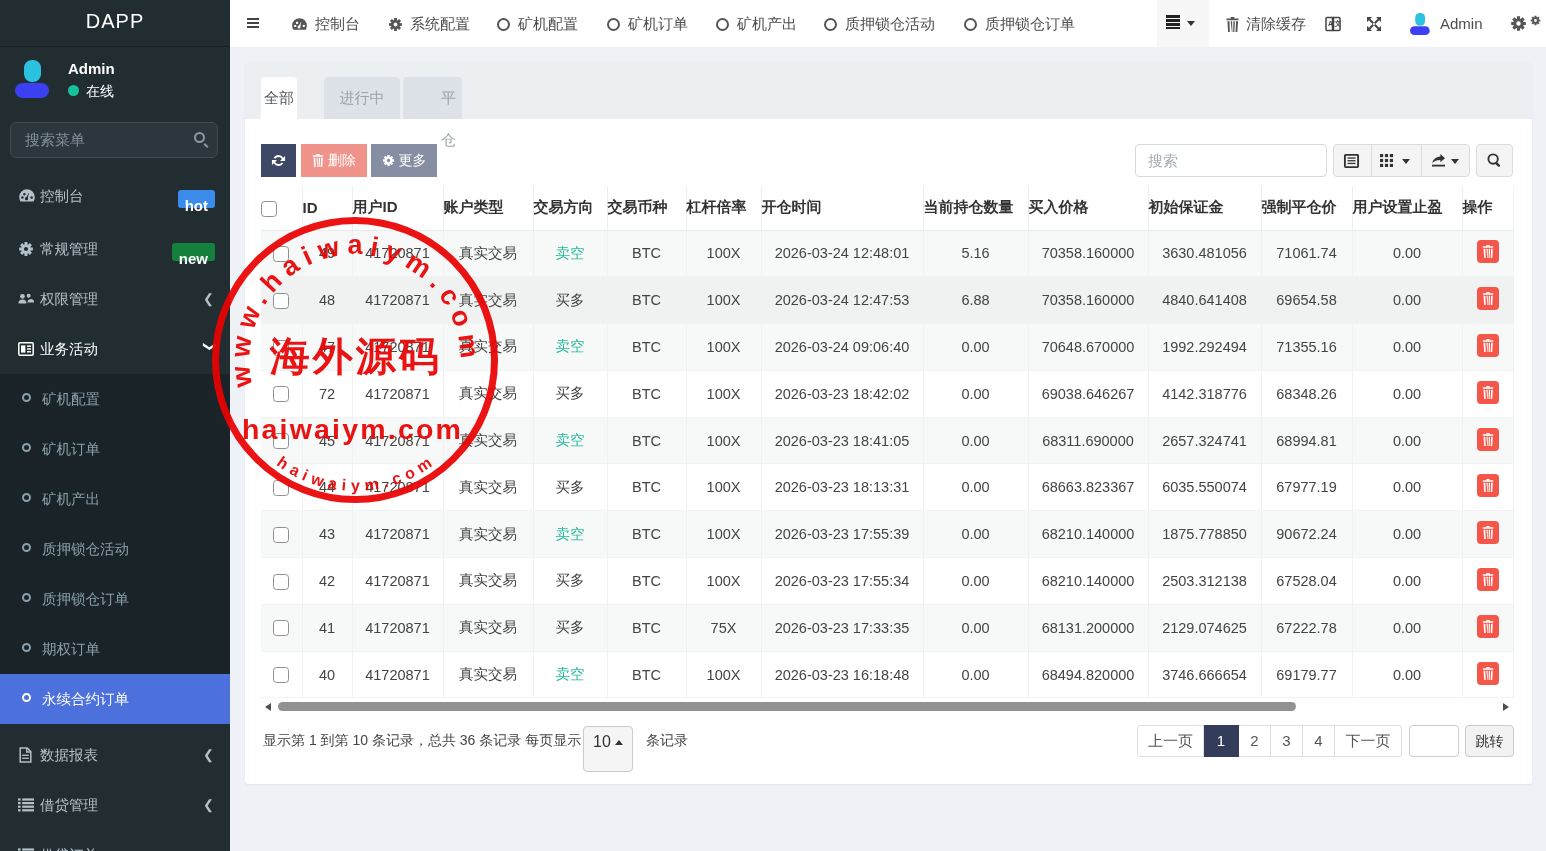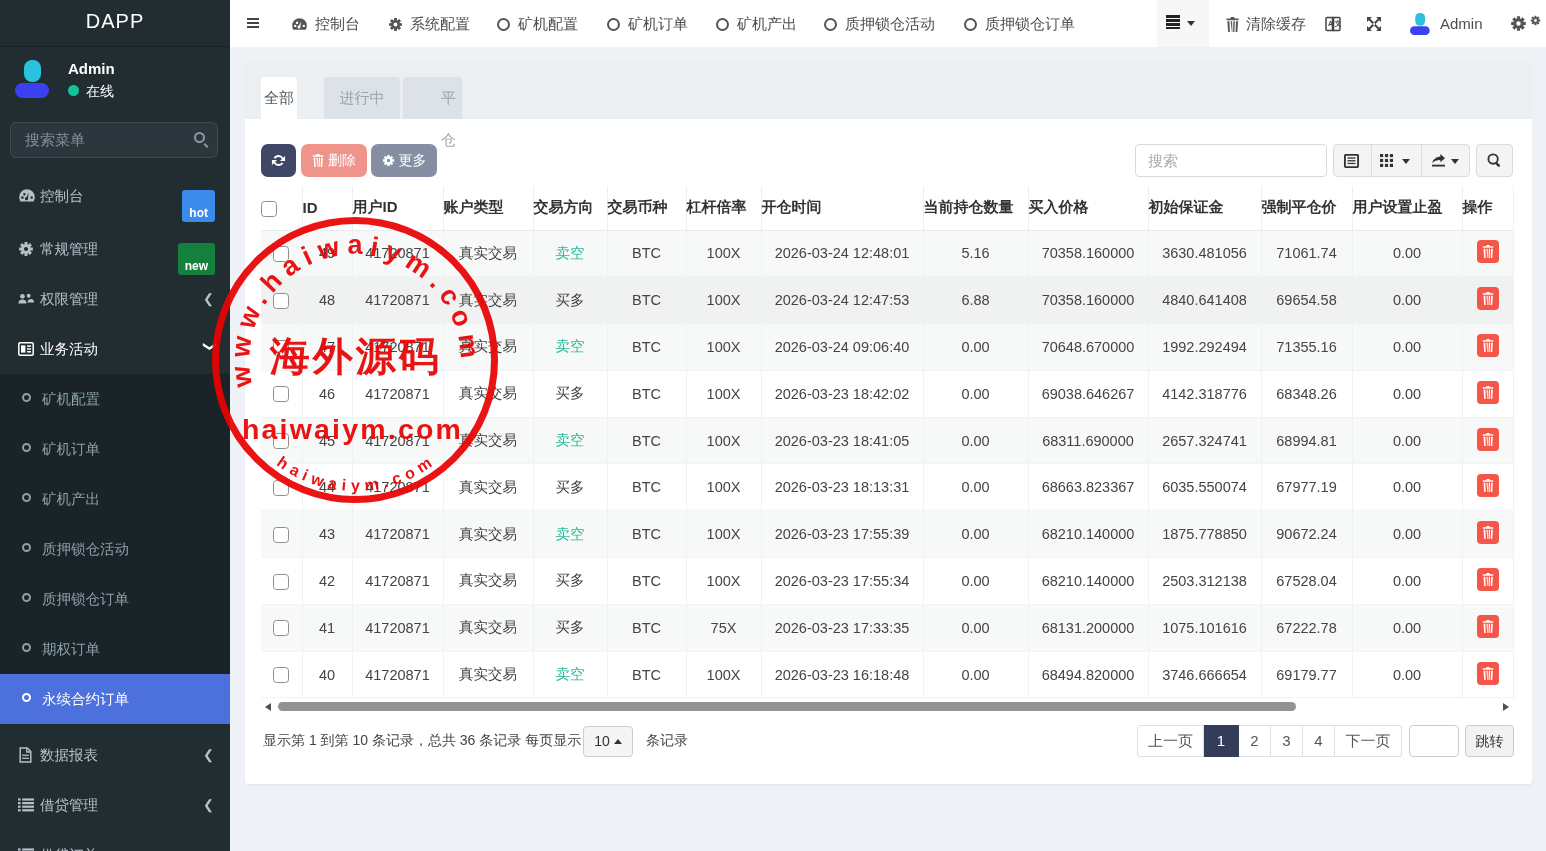--- a/index.html
+++ b/index.html
@@ -16,21 +16,21 @@
 #userp .nm{position:absolute;left:68px;top:13px;color:#fff;font-weight:bold;font-size:15px;}
 #userp .st{position:absolute;left:68px;top:36px;color:#fff;font-size:14px;}
 #userp .dot{display:inline-block;width:11px;height:11px;border-radius:50%;background:#16c29c;margin-right:7px;}
 #ssearch{position:absolute;left:10px;top:122px;width:208px;height:36px;background:#2c363d;border:1px solid #404a51;border-radius:6px;color:#80909a;font-size:15px;line-height:34px;padding-left:14px;}
 #ssearch .mg{position:absolute;right:12px;top:9px;width:11px;height:11px;border:2px solid #8a99a2;border-radius:50%;}
 #ssearch .mg:after{content:"";position:absolute;left:9px;top:9px;width:2px;height:5px;background:#8a99a2;transform:rotate(-45deg);}
 .smenu{position:absolute;left:0;width:230px;}
 .mitem{position:relative;height:50px;color:#b3c1c8;font-size:15px;}
 .mitem .mic{position:absolute;left:18px;top:17px;width:16px;height:16px;fill:#b3c1c8;}
 .mitem .mtx{position:absolute;left:40px;top:16px;font-size:14.5px;}
-.mitem .badge{position:absolute;right:15px;top:19px;height:14px;line-height:14px;font-size:12px;font-weight:bold;color:#fff;padding:16px 7px;border-radius:3px;}
+.mitem .badge{position:absolute;right:15px;top:19px;height:14px;line-height:14px;font-size:15px;font-weight:bold;color:#fff;padding:9px 7px;border-radius:3px;}
 .mitem .car{position:absolute;right:16px;top:17px;color:#b3c1c8;font-size:13px;}
 #submenu{position:absolute;left:0;top:374px;width:230px;height:350px;background:#1a2327;}
 .sitem{position:relative;height:50px;color:#8aa0ab;font-size:15px;}
 .sitem .o{position:absolute;left:22px;top:19px;width:9px;height:9px;border:2px solid #8aa0ab;border-radius:50%;}
 .sitem .mtx{position:absolute;left:42px;top:16px;font-size:14.5px;}
 .sitem.sel{background:#4c70dc;color:#fff;}
 .sitem.sel .o{border-color:#fff;}
 
 #topbar{position:absolute;left:230px;top:0;width:1316px;height:47px;background:#fff;z-index:4;}
 .tb{position:absolute;top:0;height:47px;line-height:47px;color:#4d4d4d;font-size:15px;white-space:nowrap;}
@@ -40,21 +40,21 @@
 #ddbtn{position:absolute;left:927px;top:0;width:52px;height:47px;background:#f7f7f7;}
 #ddbtn .lns{position:absolute;left:9px;top:14.5px;width:14px;height:14px;background:linear-gradient(#222 0 2.8px,transparent 2.8px 3.9px,#222 3.9px 6.7px,transparent 6.7px 7.8px,#222 7.8px 10.6px,transparent 10.6px 11.7px,#222 11.7px 14px);}
 .cardown{display:inline-block;width:0;height:0;border-left:4px solid transparent;border-right:4px solid transparent;border-top:5px solid #333;}
 #ddbtn .cardown{position:absolute;right:14px;top:21px;}
 #card{position:absolute;left:245px;top:62px;width:1287px;height:722px;background:#fff;border-radius:3px;box-shadow:0 1px 2px rgba(0,0,0,0.06);z-index:1;}
 #chead{position:absolute;left:0;top:0;width:1287px;height:57px;background:#ebeff2;border-radius:3px 3px 0 0;}
 .tab{position:absolute;top:15px;height:42px;font-size:15px;text-align:center;line-height:42px;border-radius:4px 4px 0 0;}
 #tab1{left:16px;width:36px;background:#fff;color:#51585e;}
 #tab2{left:79px;width:76px;background:#dde2e8;color:#9aa5ac;}
 #tab3{left:158px;width:59px;background:#dde2e8;color:#9aa5ac;padding-left:32px;}
-.btn{position:absolute;top:82px;height:33px;border-radius:7px;color:#fff;font-size:14px;text-align:center;}
+.btn{position:absolute;top:82px;height:33px;border-radius:0;color:#fff;font-size:14px;text-align:center;}
 #brefresh{left:16px;width:35px;background:#3e4766;}
 #bdel{left:56px;width:66px;background:#f0938a;line-height:33px;}
 #bmore{left:126px;width:66px;background:#858ea3;line-height:33px;}
 .btn svg{vertical-align:-2px;}
 #tsearch{position:absolute;left:890px;top:82px;width:192px;height:33px;border:1px solid #d6dade;border-radius:4px;color:#a6adb3;font-size:15px;line-height:31px;padding-left:12px;background:#fff;}
 #bgroup{position:absolute;left:1088px;top:82px;height:33px;width:137px;border:1px solid #dcdcdc;border-radius:4px;background:#f4f4f4;}
 #bgroup .sep{position:absolute;top:0;width:1px;height:31px;background:#ddd;}
 #bmag{position:absolute;left:1231px;top:82px;width:37px;height:33px;border:1px solid #dcdcdc;border-radius:4px;background:#f4f4f4;}
 
 #tblwrap{position:absolute;left:16px;top:124px;width:1252px;}
@@ -70,21 +70,21 @@
 .delbtn svg{position:absolute;left:5px;top:5px;}
 #opgap{position:absolute;left:1268px;top:124px;width:19px;height:512px;background:#fff;border-left:1px solid #f0f1f2;}
 
 #hscroll{position:absolute;left:16px;top:638px;width:1252px;height:13px;background:#fff;}
 #hscroll .thumb{position:absolute;left:17px;top:2px;width:1018px;height:9px;background:#929292;border-radius:5px;}
 #hscroll .ar{position:absolute;top:3px;width:0;height:0;border-top:4px solid transparent;border-bottom:4px solid transparent;}
 #hscroll .al{left:4px;border-right:6px solid #505050;}
 #hscroll .arr{right:4px;border-left:6px solid #505050;}
 
 #pgtext{position:absolute;left:18px;top:663px;font-size:14px;color:#444;line-height:31px;}
-#pgsize{position:absolute;left:338px;top:664px;width:50px;height:31px;border:1px solid #ccc;border-radius:4px;background:#f5f5f5;font-size:14px;color:#333;text-align:center;line-height:29px;}
+#pgsize{position:absolute;left:338px;top:664px;width:50px;height:46px;border:1px solid #ccc;border-radius:4px;background:#f5f5f5;font-size:16px;color:#333;text-align:center;line-height:29px;}
 .carup{display:inline-block;width:0;height:0;border-left:4px solid transparent;border-right:4px solid transparent;border-bottom:5px solid #333;vertical-align:2px;margin-left:4px;}
 #pgtext2{position:absolute;left:401px;top:663px;font-size:14px;color:#444;line-height:31px;}
 #pager{position:absolute;left:892px;top:663px;height:32px;}
 .pbtn{float:left;height:32px;line-height:30px;border:1px solid #dcdfe3;border-left:none;background:#fff;color:#555;font-size:15px;text-align:center;}
 .pbtn.first{border-left:1px solid #dcdfe3;border-radius:3px 0 0 3px;}
 .pbtn.last{border-radius:0 3px 3px 0;}
 .pbtn.act{background:#333d59;color:#fff;border-color:#333d59;}
 #jinput{position:absolute;left:1164px;top:663px;width:50px;height:32px;border:1px solid #c8ccd0;border-radius:4px;background:#fff;}
 #jbtn{position:absolute;left:1220px;top:663px;width:49px;height:32px;border:1px solid #ccc;border-radius:4px;background:#f2f2f2;color:#333;font-size:14px;text-align:center;line-height:30px;}
 
@@ -434,21 +434,21 @@
             <td>70648.670000</td>
             <td>1992.292494</td>
             <td>71355.16</td>
             <td>0.00</td>
             <td><span class="delbtn"><svg width="12" height="13" viewBox="0 0 14 16">
                   <use href="#trash2" fill="#fff"></use>
                 </svg></span></td>
           </tr>
   <tr>
             <td><span class="cbx"></span></td>
-            <td>46</td>
+            <td>72</td>
             <td>41720871</td>
             <td>真实交易</td>
             <td>买多</td>
             <td>BTC</td>
             <td>100X</td>
             <td>2026-03-23 18:42:02</td>
             <td>0.00</td>
             <td>69038.646267</td>
             <td>4142.318776</td>
             <td>68348.26</td>
@@ -533,21 +533,21 @@
             <td><span class="cbx"></span></td>
             <td>41</td>
             <td>41720871</td>
             <td>真实交易</td>
             <td>买多</td>
             <td>BTC</td>
             <td>75X</td>
             <td>2026-03-23 17:33:35</td>
             <td>0.00</td>
             <td>68131.200000</td>
-            <td>1075.101616</td>
+            <td>2129.074625</td>
             <td>67222.78</td>
             <td>0.00</td>
             <td><span class="delbtn"><svg width="12" height="13" viewBox="0 0 14 16">
                   <use href="#trash2" fill="#fff"></use>
                 </svg></span></td>
           </tr>
   <tr>
             <td><span class="cbx"></span></td>
             <td>40</td>
             <td>41720871</td>

